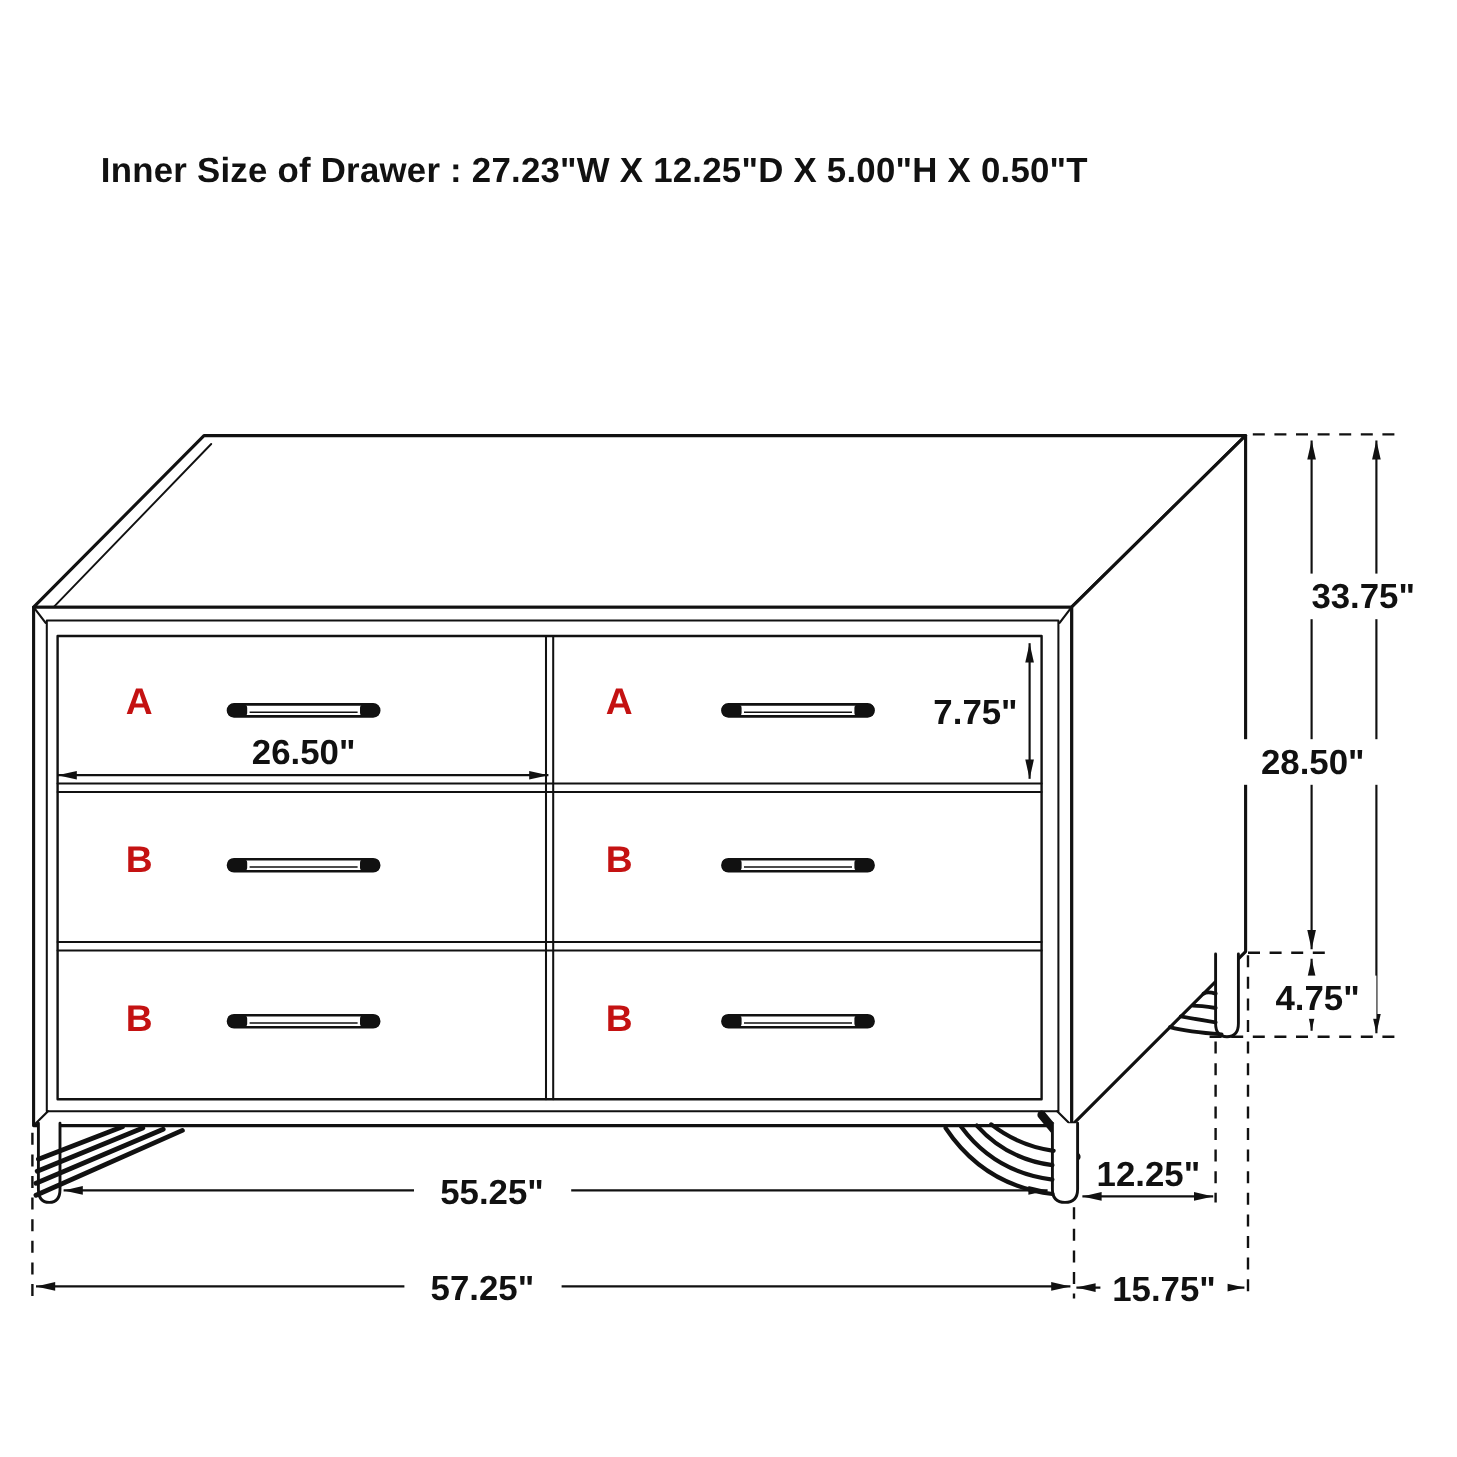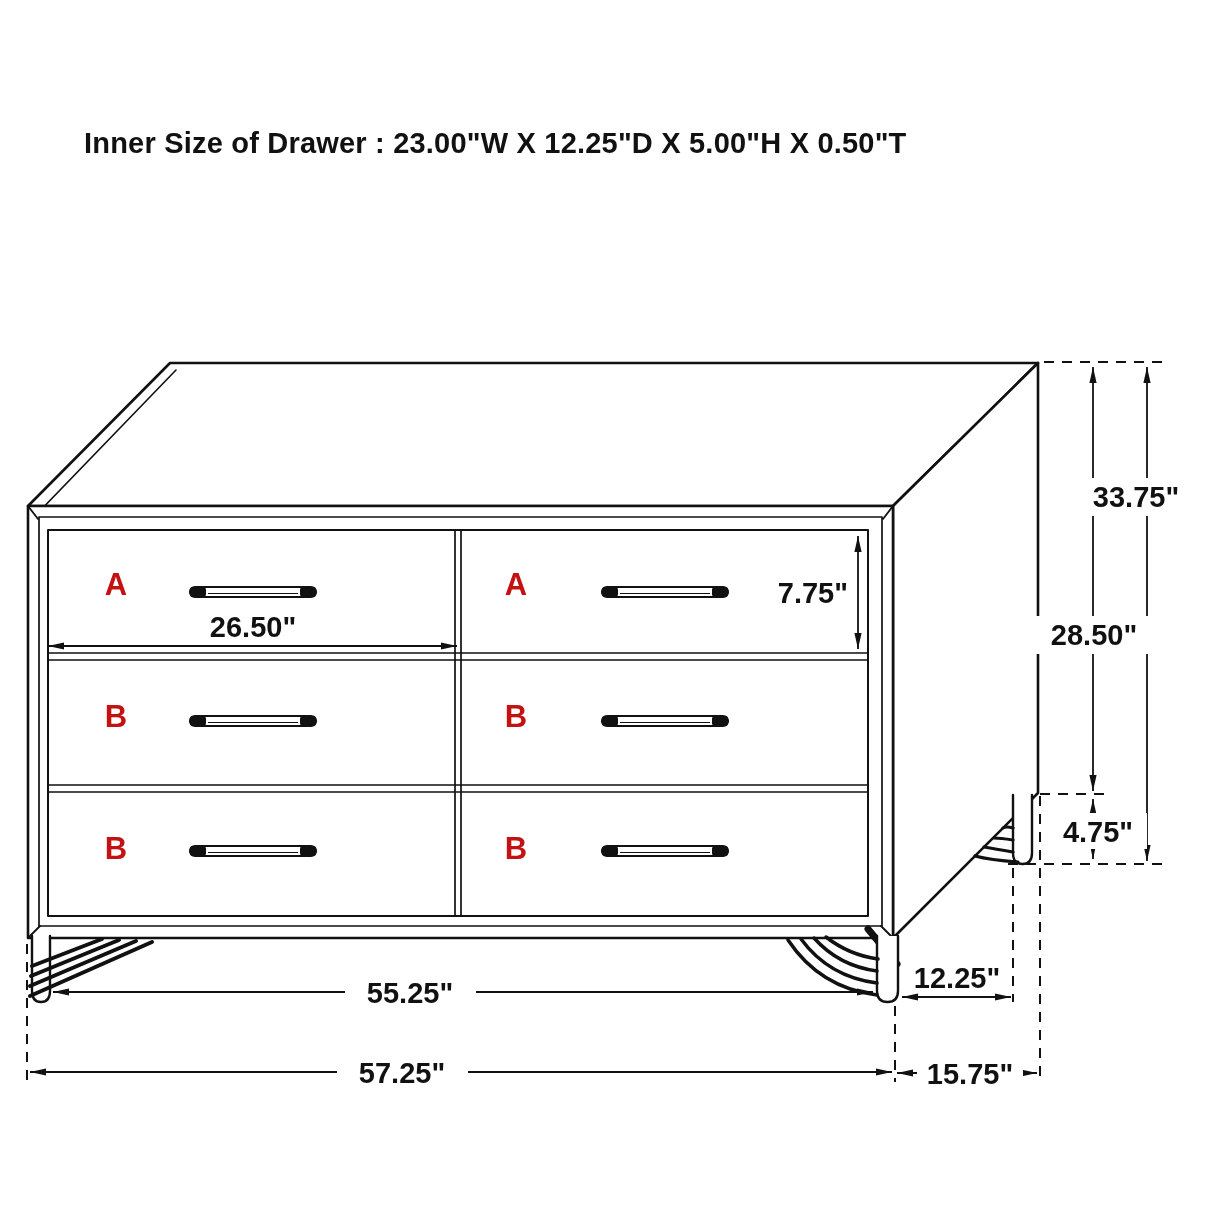--- a/index.html
+++ b/index.html
@@ -28,21 +28,21 @@
   svg text.red{
     font-size:31px;
     fill:#c41212;
   }
 </style>
 </head>
 <body>
 
 <div class="stage">
 
-  <div class="title">Inner Size of Drawer : 23.00"W X 12.25"D X 5.00"H X 0.50"T</div>
+  <div class="title">Inner Size of Drawer : 27.23"W X 12.25"D X 5.00"H X 0.50"T</div>
 
   <svg width="1214" height="1214" viewBox="0 0 1214 1214">
     <defs>
       <marker id="arr" markerUnits="userSpaceOnUse" markerWidth="18" markerHeight="10" viewBox="0 0 18 10" refX="17" refY="5" orient="auto-start-reverse">
         <path d="M17,5 L1,1.4 L1,8.6 Z" fill="#111"></path>
       </marker>
     </defs>
 
     <g stroke="#111" fill="none" stroke-linecap="round" stroke-linejoin="round">
 

